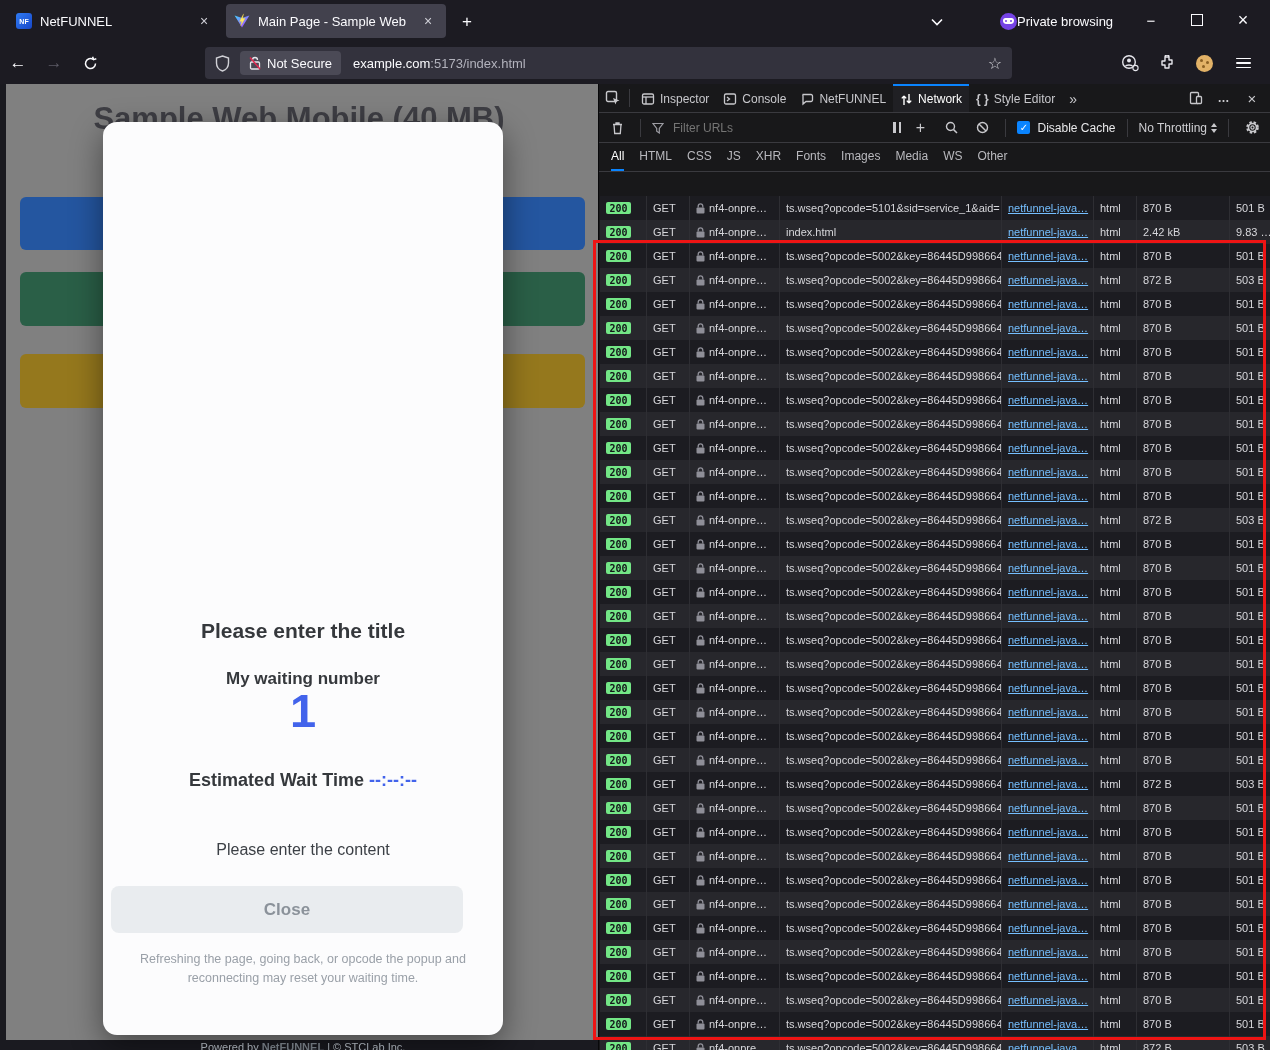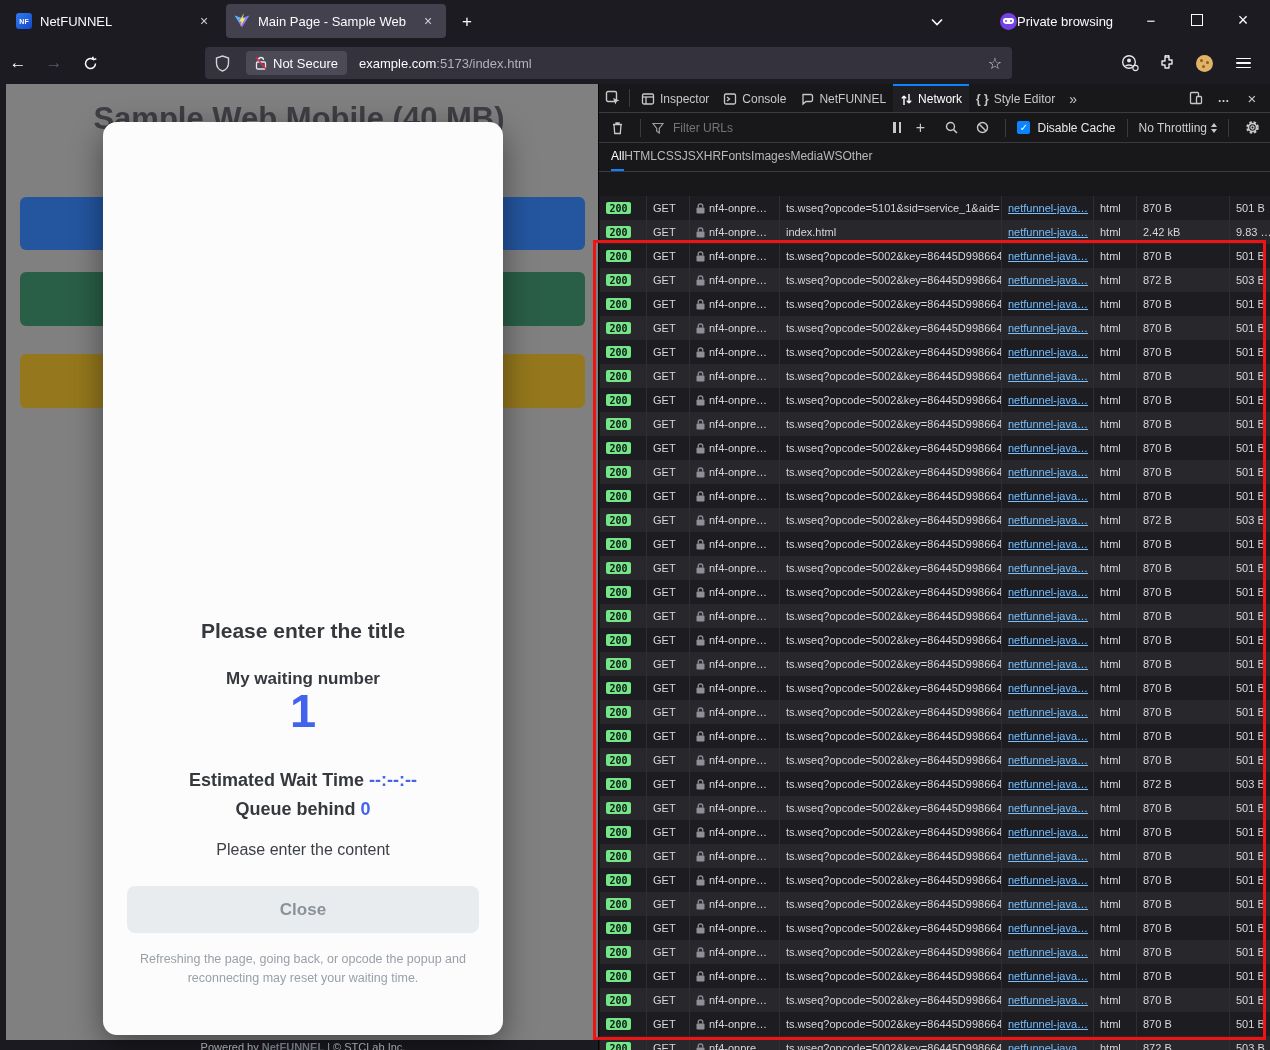--- a/index.html
+++ b/index.html
@@ -30,21 +30,21 @@
   #win-min{left:1128px}#win-max{left:1174px}#win-close{left:1220px;font-size:18px}
   .max-glyph{width:10px;height:10px;border:1px solid #fbfbfe}
   
   #navbar{position:absolute;top:42px;left:0;width:1270px;height:42px;background:#1c1b22}
   .nav-btn{position:absolute;top:5px;width:32px;height:32px;border-radius:4px;display:flex;align-items:center;
        justify-content:center;font-size:17px}
   #nav-back{left:2px}#nav-fwd{left:38px;color:#5c5b66}#nav-reload{left:74px}
   #urlbar{position:absolute;left:205px;top:5px;width:807px;height:32px;background:#33323d;border-radius:4px;
        display:flex;align-items:center;padding:0 10px;box-sizing:border-box;font-size:13px}
   #security-chip{display:flex;align-items:center;gap:6px;background:#4b4a56;border-radius:4px;height:24px;
-       padding:0 9px;margin-left:16px;color:#fbfbfe}
+       padding:0 9px;margin-left:10px;color:#fbfbfe}
   #url-text{margin-left:12px;white-space:nowrap}
   #url-text .host{color:#fbfbfe}
   #url-text .path{color:#b2b2bc}
   #bookmark-star{margin-left:auto;font-size:16px;color:#d0d0d6}
   .chrome-icon{position:absolute;top:6px;width:30px;height:30px;display:flex;align-items:center;justify-content:center}
   #icon-account{left:1115px}#icon-extensions{left:1152px}#icon-cookie{left:1189px}#icon-menu{left:1228px}
   .cookie{width:17px;height:17px;border-radius:50%;background:#e2b267;position:relative}
   .cookie i{position:absolute;width:3px;height:3px;border-radius:50%;background:#8a6023}
   .burger{width:15px;height:11px;display:flex;flex-direction:column;justify-content:space-between}
   .burger i{height:1.8px;background:#fbfbfe;border-radius:1px}
@@ -58,21 +58,21 @@
   #modal{position:absolute;left:103px;top:38px;width:400px;height:913px;background:#fcfcfd;border-radius:14px;
        box-shadow:0 10px 32px rgba(0,0,0,.45);z-index:5;color:#35383c}
   .m-line{position:absolute;left:0;width:100%;text-align:center;white-space:nowrap}
   #m-title{top:497px;font-size:21px;font-weight:700}
   #m-wlabel{top:547px;font-size:17px;font-weight:600}
   #m-number{top:561px;font-size:47px;font-weight:700;color:#4263eb}
   #m-wait{top:648px;font-size:18px;font-weight:700}
   #m-queue{top:677px;font-size:18px;font-weight:700}
   .blue-val{color:#4263eb}
   #m-content{top:719px;font-size:16px;font-weight:500;color:#3c4046}
-  #m-close{position:absolute;left:24px;top:764px;width:352px;height:47px;background:#e9ecef;border-radius:8px;
+  #m-close{position:absolute;left:8px;top:764px;width:352px;height:47px;background:#e9ecef;border-radius:8px;
        display:flex;align-items:center;justify-content:center;font-size:17px;font-weight:600;color:#8b929a}
   #m-notice{top:828px;font-size:12.5px;color:#9aa0a8;line-height:19px;white-space:normal;padding:0 30px;
        box-sizing:border-box}
   #m-powered{top:919px;font-size:11px;color:#9ba1a8}
   #m-powered b{color:#6b7178}
   
   #devtools{position:absolute;left:598px;top:84px;width:672px;height:966px;background:#18181a;color:#d0d0d4;
        border-left:1px solid #08080a;box-sizing:border-box;font-size:12px}
   .dt-tabs{height:28px;display:flex;align-items:center;border-bottom:1px solid #3a3a3f;padding-left:2px}
   .dt-tab{display:flex;align-items:center;gap:5px;height:28px;padding:0 7px;border-top:2px solid transparent;
@@ -85,21 +85,21 @@
   #filter-input{flex:1;background:transparent;border:none;outline:none;color:#d0d0d4;font-size:12px;
        font-family:"Liberation Sans",sans-serif;min-width:40px}
   .pause-icon{display:flex;gap:3px}
   .pause-icon i{width:2.5px;height:11px;background:#c8c8cc}
   .checkbox{width:13px;height:13px;background:#0a84ff;border-radius:2px;display:flex;align-items:center;
        justify-content:center;color:#fff;font-size:10px}
   .updown{display:flex;flex-direction:column;gap:2px;margin-left:4px}
   .updown i{width:0;height:0;border-left:3.5px solid transparent;border-right:3.5px solid transparent}
   .updown .up{border-bottom:4px solid #c8c8cc}
   .updown .down{border-top:4px solid #c8c8cc}
-  .dt-filters{height:28px;display:flex;align-items:center;border-bottom:1px solid #3a3a3f;padding:0 12px;
+  .dt-filters{height:28px;display:flex;align-items:center;border-bottom:1px solid #3a3a3f;padding:0 12px;gap:15px;
        font-size:12px;color:#b9b9be}
   .filter{height:28px;line-height:26px;border-bottom:2px solid transparent;box-sizing:border-box}
   .filter.active{color:#fff;border-bottom-color:#0a84ff}
   .net-grid{display:grid;grid-template-columns:47px 43px 90px 222px 92px 43px 93px 42px}
   #net-header{height:27px;background:#1b1b1f;border-bottom:1px solid #0c0c0d;font-size:11px;color:#cfcfd3}
   #net-header .hcell{display:flex;align-items:center;padding-left:6px;border-right:1px solid #3a3a3f;
        overflow:hidden;white-space:nowrap}
   #net-rows{position:absolute;left:1px;top:112px;width:671px;height:854px;overflow:hidden}
   .net-row{height:24px;font-size:11px;color:#d7d7db}
   .net-row.odd{background:#1c1c21}
@@ -219,21 +219,20 @@
       <div class="page-btn" style="top: 113px; height: 53px; background: rgb(36, 86, 160);"></div>
       <div class="page-btn" style="top: 188px; height: 54px; background: rgb(42, 95, 71);"></div>
       <div class="page-btn" style="top: 270px; height: 54px; background: rgb(149, 120, 29);"></div>
     </div>
 
   <div id="modal">
     <div class="m-line" id="m-title">Please enter the title</div>
     <div class="m-line" id="m-wlabel">My waiting number</div>
     <div class="m-line" id="m-number">1</div>
     <div class="m-line" id="m-wait"><span>Estimated Wait Time </span><span class="blue-val">--:--:--</span></div>
-    <div class="m-line" id="m-queue"><span>Queue behind </span><span class="blue-val">0</span></div>
     <div class="m-line" id="m-content">Please enter the content</div>
     <div id="m-close">Close</div>
     <div class="m-line" id="m-notice">Refreshing the page, going back, or opcode the popup and reconnecting may reset your waiting time.</div>
     <div class="m-line" id="m-powered"><span>Powered by </span><b>NetFUNNEL</b><span> | © STCLab Inc.</span></div>
   </div>
 </div>
 
 <div id="devtools">
   <div class="dt-tabs">
     <div class="dt-iconbtn">

